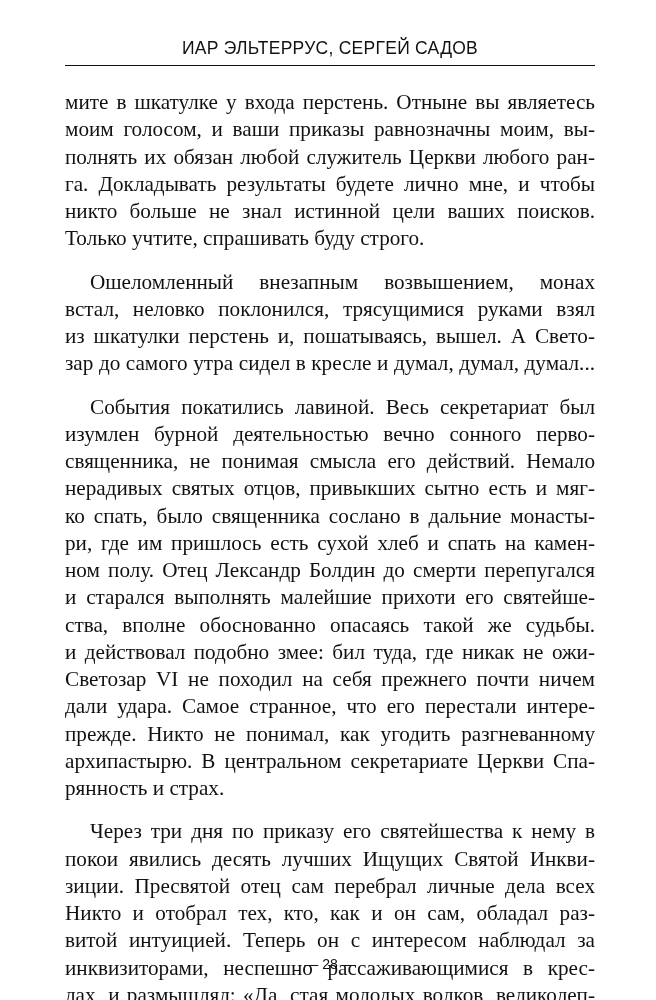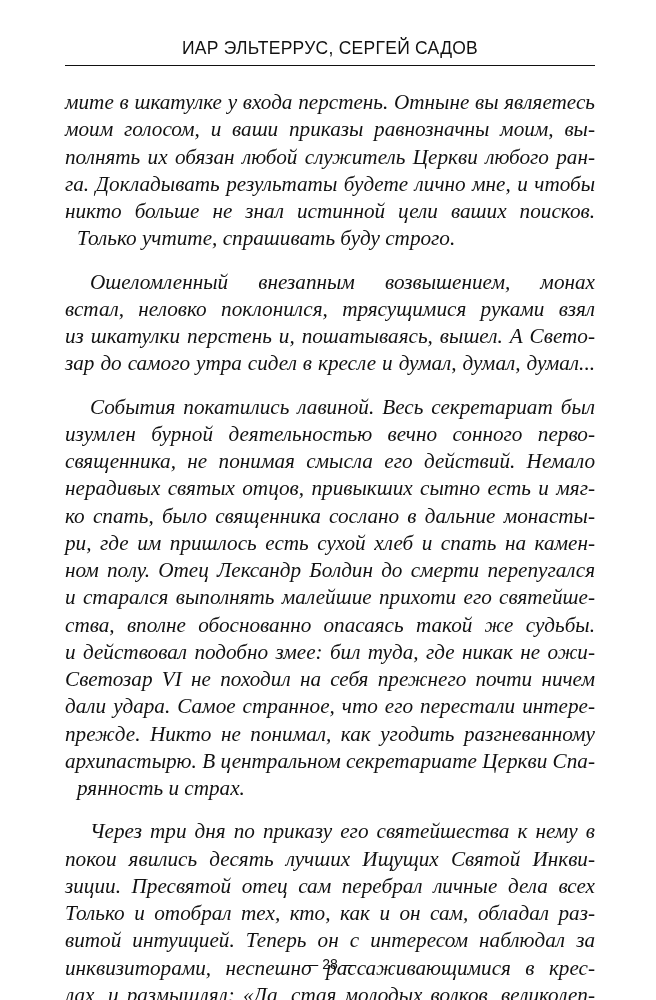--- a/index.html
+++ b/index.html
@@ -53,25 +53,23 @@
       text-align: justify;
       hyphens: manual;
     }
     .line {
       display: block;
       white-space: nowrap;
       text-align-last: justify;
       text-align: justify;
       height: 27.25px;
       overflow: visible;
-      font-style: italic;
     }
     .line.last {
       text-align-last: left;
-      margin-left: 12px;
     }
     .line.indent {
       padding-left: 25px;
       margin-top: 16px;
     }
     .folio {
       position: absolute;
       top: 936px;
       left: 0;
       width: 530px;
@@ -114,21 +112,21 @@
     <span class="line">и действовал подобно змее: бил туда, где никак не ожи-</span>
     <span class="line">Светозар VI не походил на себя прежнего почти ничем</span>
     <span class="line">дали удара. Самое странное, что его перестали интере-</span>
     <span class="line">прежде. Никто не понимал, как угодить разгневанному</span>
     <span class="line">архипастырю. В центральном секретариате Церкви Спа-</span>
     <span class="line last">рянность и страх.</span>
 
     <span class="line indent">Через три дня по приказу его святейшества к нему в</span>
     <span class="line">покои явились десять лучших Ищущих Святой Инкви-</span>
     <span class="line">зиции. Пресвятой отец сам перебрал личные дела всех</span>
-    <span class="line">Только и отобрал тех, кто, как и он сам, обладал раз-</span>
+    <span class="line">Никто и отобрал тех, кто, как и он сам, обладал раз-</span>
     <span class="line">витой интуицией. Теперь он с интересом наблюдал за</span>
     <span class="line">инквизиторами, неспешно рассаживающимися в крес-</span>
     <span class="line">лах, и размышлял: «Да, стая молодых волков, великолеп-</span>
 
   </div>
 
   <div class="folio">— 28 —</div>
 </div>
 
 </body></html>

